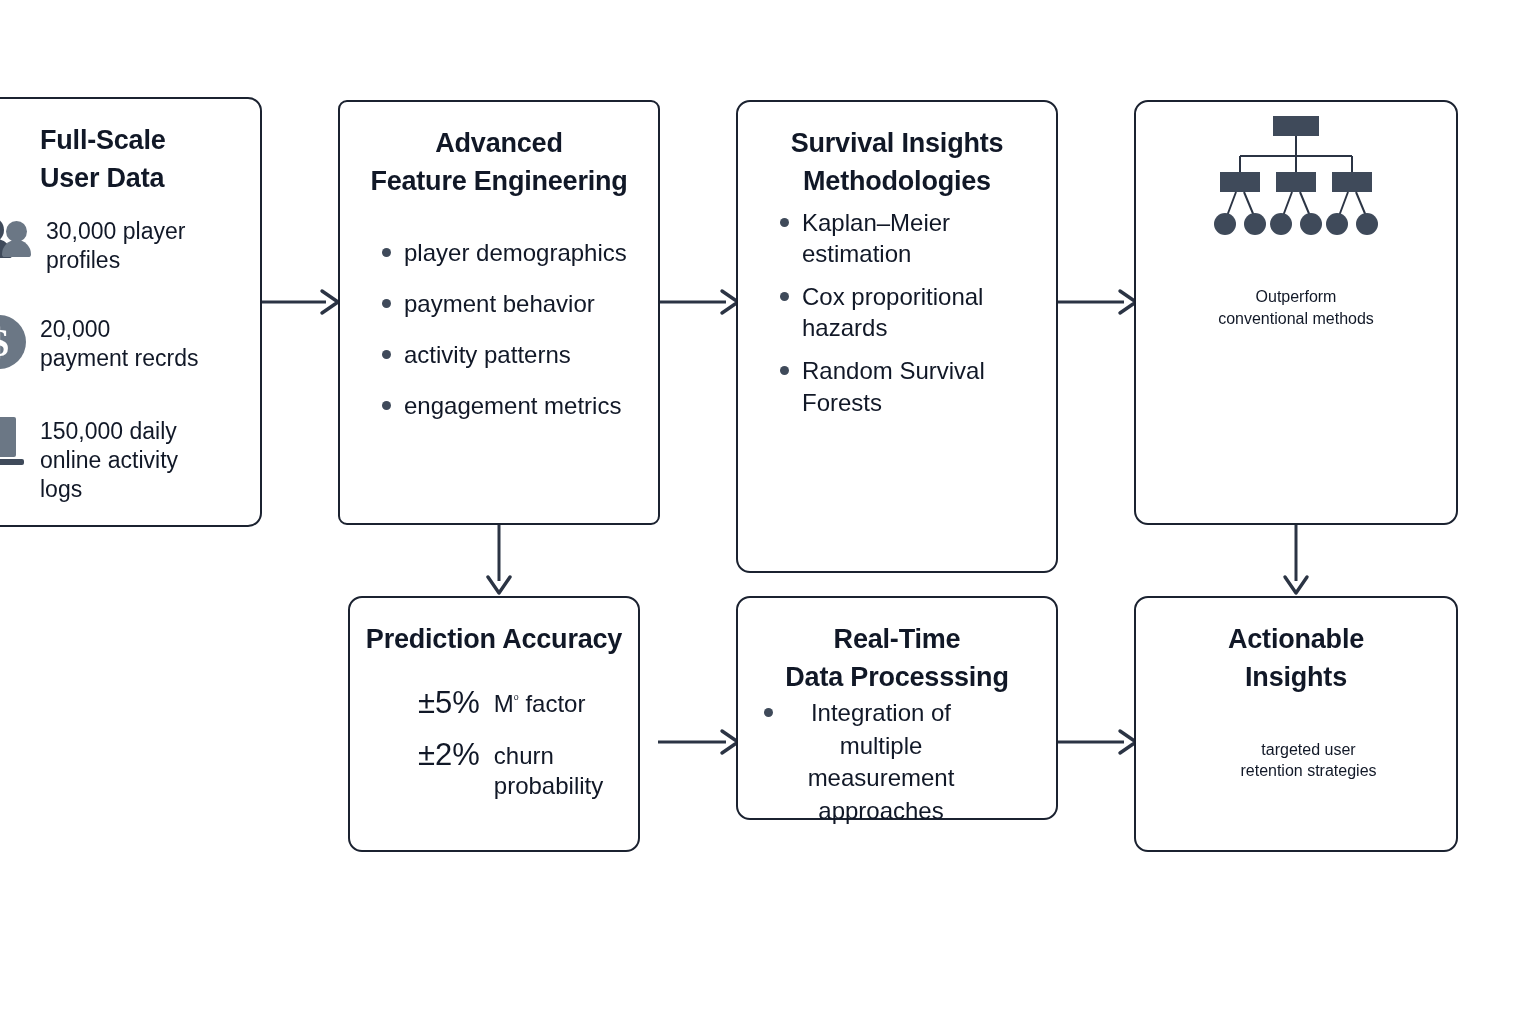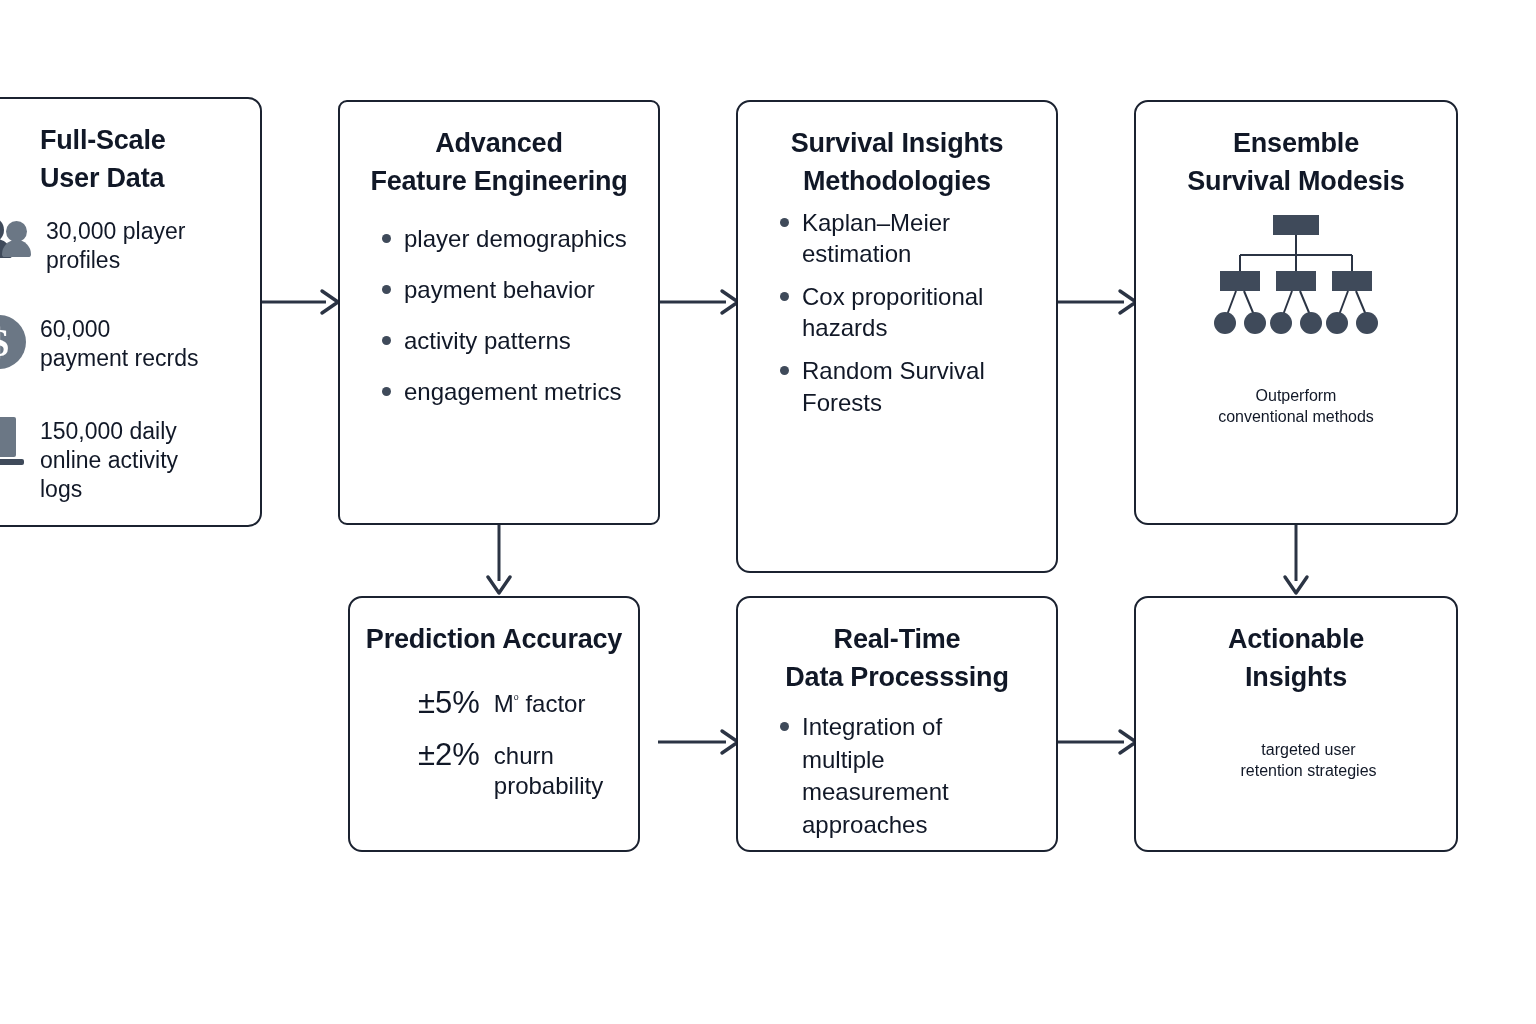--- a/index.html
+++ b/index.html
@@ -81,21 +81,21 @@
   .ic-coin .coin{position:absolute;left:0;top:0;width:54px;height:54px;border-radius:50%;background:#6b7785;}
   .ic-coin .sym{position:absolute;left:0;top:0;width:54px;height:54px;display:flex;align-items:center;justify-content:center;color:#ffffff;font-size:40px;font-weight:bold;font-family:"Liberation Serif",serif;}
 
   
   .ic-bars{width:54px;height:48px;}
   .ic-bars .b2{position:absolute;left:26px;bottom:8px;width:18px;height:40px;background:#6b7785;border-radius:2px;}
   .ic-bars .base{position:absolute;left:0;bottom:0;width:52px;height:6px;background:#3f4a5a;border-radius:2px;}
 
   
   #box-features{left:338px;top:100px;width:322px;height:425px;border-radius:9px;}
-  #box-features .bullets{margin-top:22px;padding-left:36px;padding-right:10px;}
+  #box-features .bullets{margin-top:36px;padding-left:36px;padding-right:10px;}
 
   
   #box-survival{left:736px;top:100px;width:322px;height:473px;}
   #box-survival .bullets{margin-top:6px;padding-left:36px;padding-right:14px;}
   #box-survival .bullets li{margin-bottom:12px;}
   .km-wrap{position:relative;height:120px;margin-top:14px;}
   .km-svg{position:absolute;left:34px;top:0;}
   .km-formula{
     position:absolute;left:150px;top:30px;
     font-family:"Liberation Serif", serif;
@@ -114,22 +114,22 @@
 
   
   #box-accuracy{left:348px;top:596px;width:292px;height:256px;}
   .acc-list{margin:26px 0 0 0;padding:0 18px 0 68px;}
   .acc-row{display:flex;align-items:flex-start;gap:14px;margin-bottom:14px;}
   .acc-val{font-size:31px;color:#111827;white-space:nowrap;line-height:1.2;}
   .acc-lbl{font-size:24px;color:#111827;line-height:1.25;white-space:pre-line;padding-top:5px;}
   .acc-lbl sup{font-size:13px;}
 
   
-  #box-realtime{left:736px;top:596px;width:322px;height:256px;}
-  #box-realtime .bullets{margin-top:14px;padding-left:36px;padding-right:80px;}
+  #box-realtime{left:736px;top:596px;width:322px;height:224px;}
+  #box-realtime .bullets{padding-left:20px;padding-right:80px;text-align:center;}
   #box-realtime .bullets li{margin-bottom:0;line-height:1.37;}
 
   
   #box-insights{left:1134px;top:596px;width:324px;height:256px;}
   #box-insights .note{margin-top:42px;margin-left:25px;}
 
   
   .arrow{position:absolute;}
 </style>
 </head>
@@ -185,21 +185,21 @@
       </span>
       <span class="dr-text">30,000 player
 profiles</span>
     </div>
 
     <div class="datarow" style="left:8px;top:216px;width:286px;">
       <span class="ic ic-coin">
         <span class="coin"></span>
           <span class="sym">$</span>
       </span>
-      <span class="dr-text">60,000
+      <span class="dr-text">20,000
 payment recrds</span>
     </div>
 
     <div class="datarow" style="left:8px;top:318px;width:286px;">
       <span class="ic ic-bars">
         <span class="b2"></span>
           <span class="base"></span>
       </span>
       <span class="dr-text">150,000 daily
 online activity
@@ -224,22 +224,20 @@
 
 
     <ul class="bullets">
       <li>Kaplan–Meier estimation</li>
       <li>Cox proporitional hazards</li>
       <li>Random Survival Forests</li>
     </ul>
   </div>
 
   <div class="box" id="box-ensemble">
-    <div class="box-title">Ensemble
-Survival Modesis</div>
 
     <div class="tree-wrap">
       <svg class="tree-svg" width="200" height="145" viewBox="0 0 200 145">
 
         <rect x="77" y="4" width="46" height="20" fill="#3f4a5a"></rect>
 
         <line x1="100" y1="24" x2="100" y2="44" stroke="#2b3444" stroke-width="2"></line>
 
         <line x1="44" y1="44" x2="156" y2="44" stroke="#2b3444" stroke-width="2"></line>
         <line x1="44" y1="44" x2="44" y2="60" stroke="#2b3444" stroke-width="2"></line>

